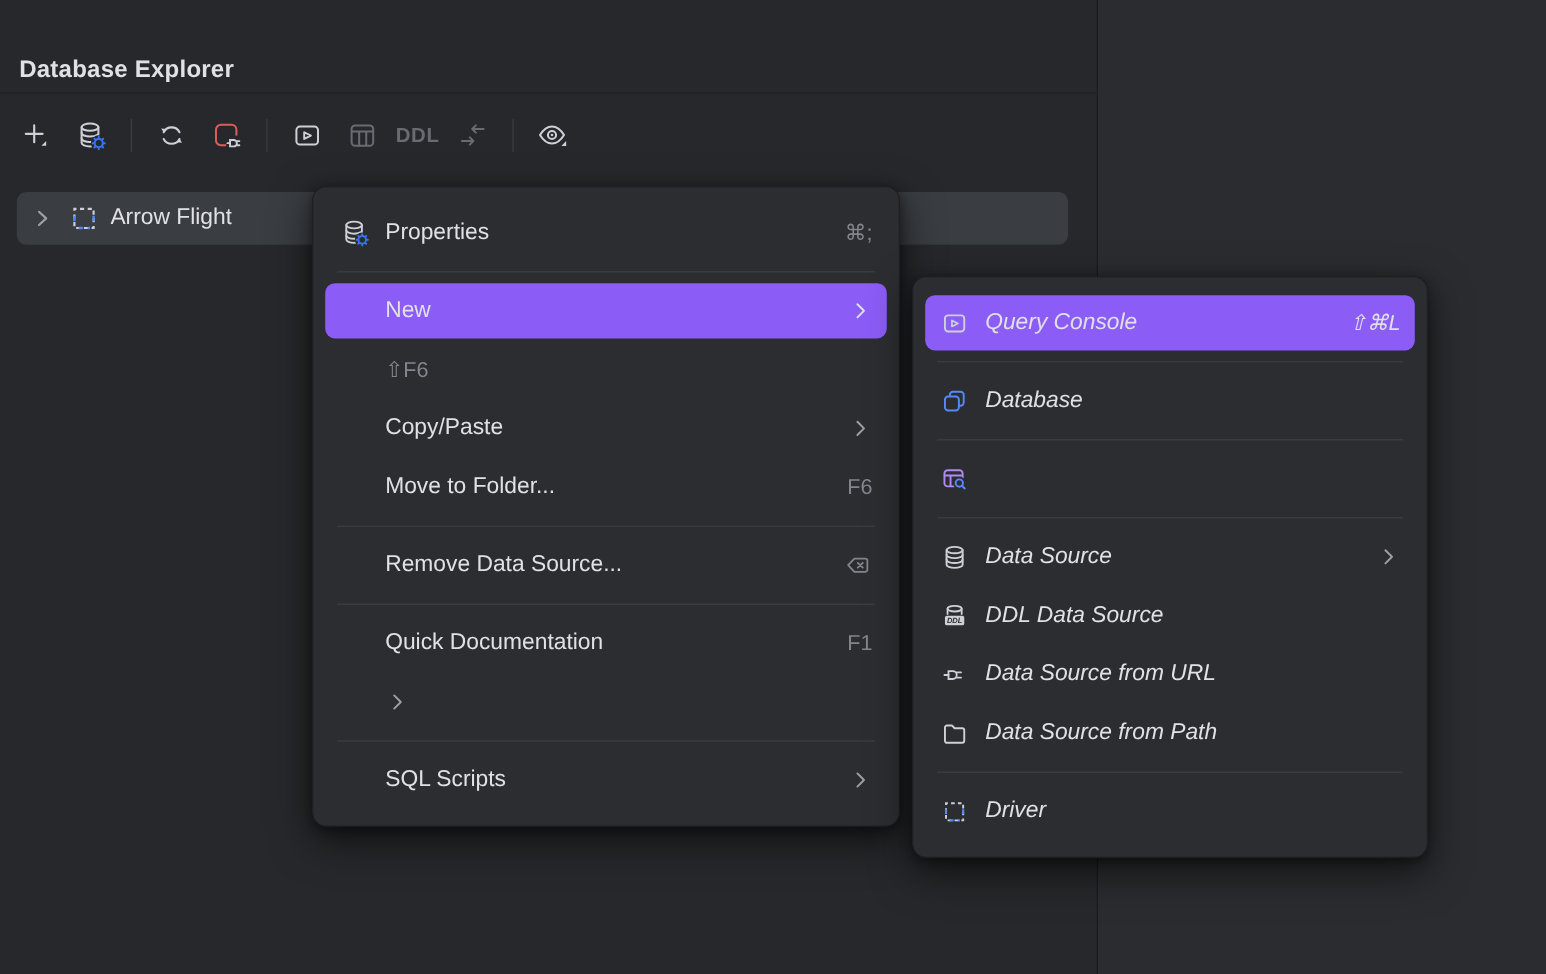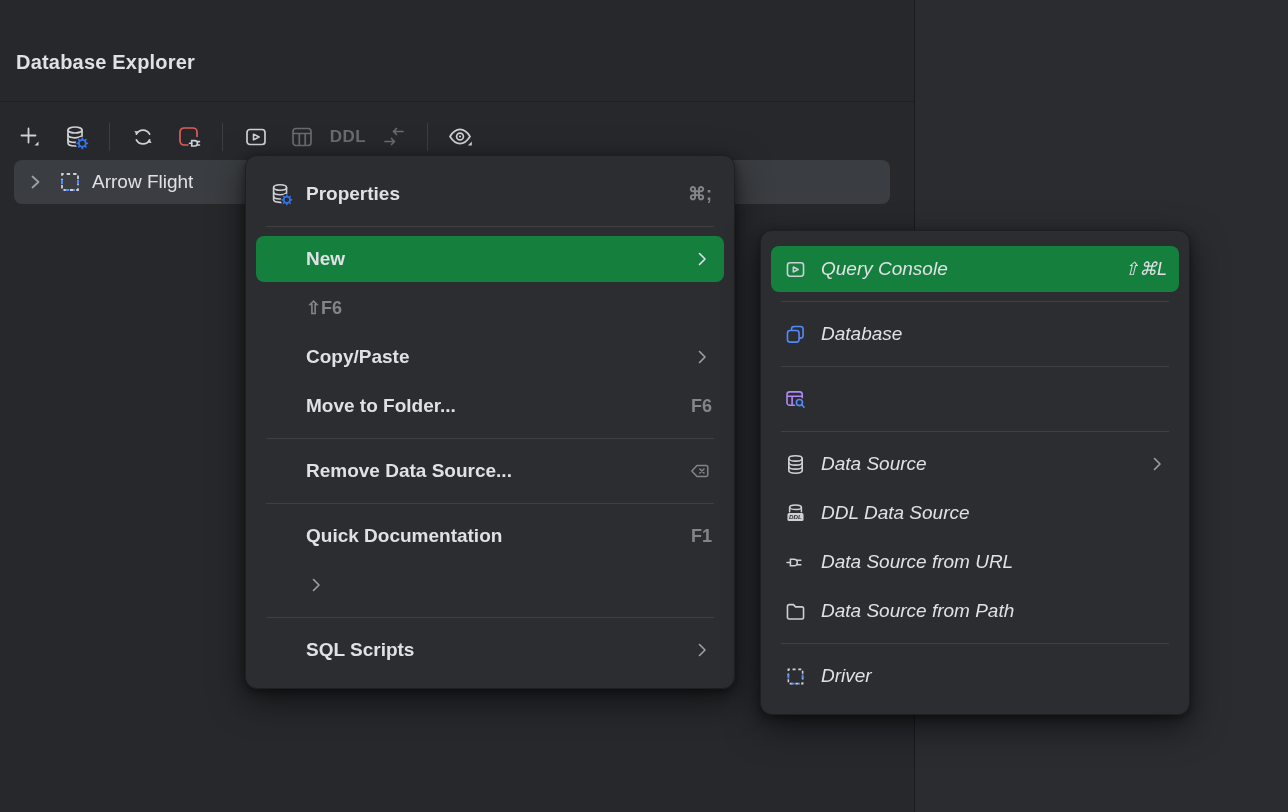--- a/index.html
+++ b/index.html
@@ -7,22 +7,22 @@
     width:1288px;height:812px;overflow:hidden;position:relative;
     background:#2A2C2F;color:#DFE1E5;
     font-family:"Liberation Sans",sans-serif;
     -webkit-font-smoothing:antialiased;
   }
   .toolwindow{
     position:absolute;left:0;top:0;width:915px;height:812px;
     background:#26282B;border-right:1px solid #191B1D;box-sizing:border-box;
   }
   .tw-header{
-    height:78px;display:flex;align-items:center;padding:7px 16px;
-    border-bottom:1px solid #1E2023;box-sizing:border-box;margin-top:24px;
+    height:78px;display:flex;align-items:flex-end;padding:7px 16px;
+    border-bottom:1px solid #1E2023;box-sizing:border-box;
   }
   .tw-title{font-size:20px;font-weight:bold;color:#DFE1E5;letter-spacing:.2px;}
   .toolbar{
     height:70px;display:flex;align-items:center;padding:0 10px;gap:6px;
   }
   .tb-btn{
     width:40px;height:36px;border-radius:6px;display:flex;align-items:center;
     justify-content:center;flex:none;background:transparent;border:none;padding:0;
     cursor:pointer;
   }
@@ -35,27 +35,27 @@
     background:#3A3D41;border-radius:8px;display:flex;align-items:center;
     padding:0 0 0 8px;box-sizing:border-box;gap:8px;cursor:pointer;
   }
   .tree-label{font-size:19px;color:#DFE1E5;white-space:nowrap;overflow:hidden;}
   
   .menu{
     position:absolute;background:#2B2D30;border:1px solid #1D1F21;
     border-radius:12px;box-shadow:0 12px 34px rgba(0,0,0,.55), 0 3px 10px rgba(0,0,0,.4);
     padding:12px 10px;box-sizing:border-box;z-index:10;
   }
-  #context-menu{left:245px;top:155px;width:490px;z-index:10;font-weight:bold;}
+  #context-menu{left:260px;top:155px;width:490px;z-index:10;}
   #new-submenu{left:760px;top:230px;width:430px;z-index:11;font-style:italic;}
   .mi{
     height:46px;margin:3px 0;border-radius:8px;display:flex;align-items:center;
     padding:0 12px;gap:8px;cursor:pointer;
   }
-  .mi.selected{background:#15803d;}
+  .mi.selected{background:#8b5cf6;}
   .ico{width:30px;height:24px;flex:none;display:flex;align-items:center;justify-content:flex-start;}
   .mi .lbl{flex:1;font-size:19px;color:#DFE1E5;white-space:nowrap;}
   .mi .sc{font-size:18px;color:#83858A;white-space:nowrap;}
   .mi.selected .sc{color:#DFE1E5;}
   .mi .arrow{width:20px;display:flex;justify-content:flex-end;}
   .msep{height:1px;background:#3E4043;margin:9px 10px;}
   svg{display:block;}
 </style>
 </head>
 <body>

